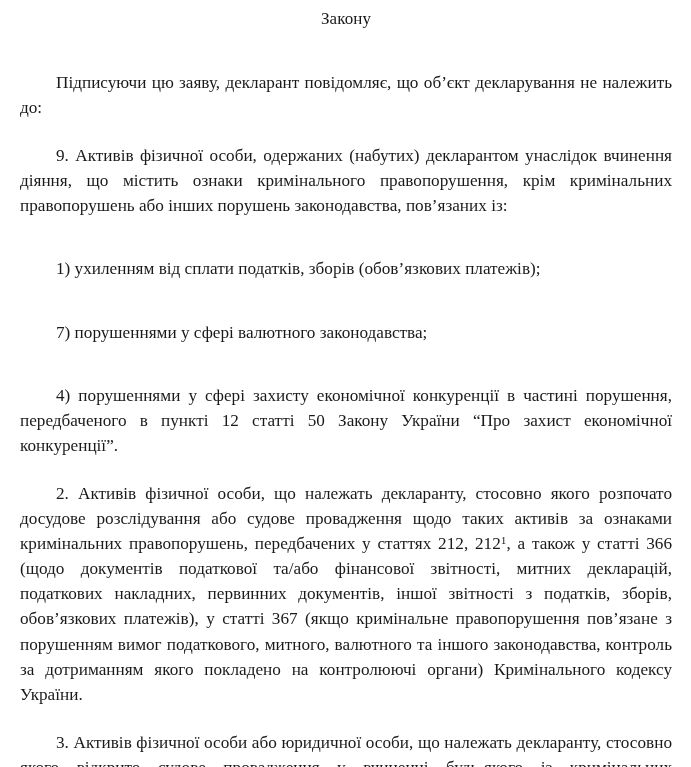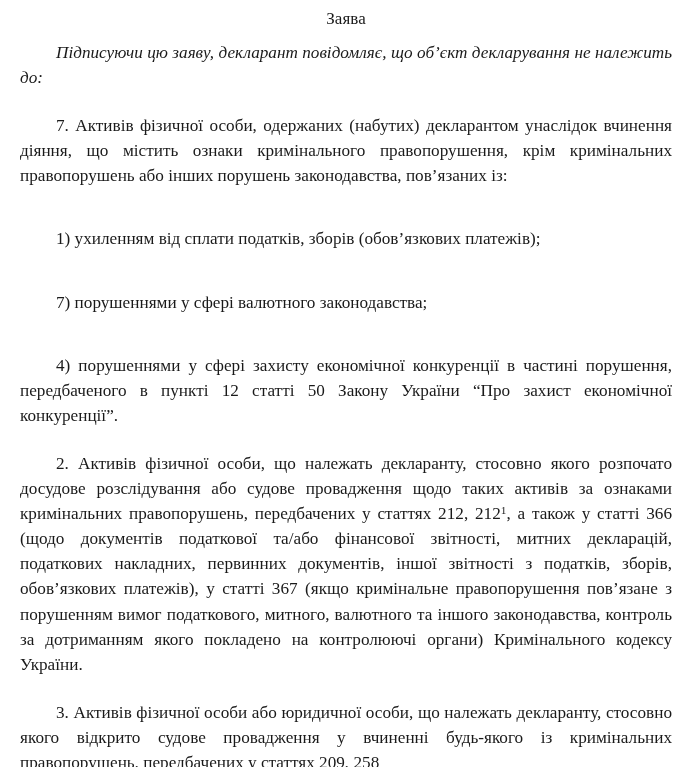--- a/index.html
+++ b/index.html
@@ -36,37 +36,37 @@
     text-justify: inter-word;
     font-size: 17.2px;
     line-height: 25.1px;
     margin: 0;
     padding: 0;
     text-indent: 36px;
     hyphens: none;
   }
   .para.gap-lg { margin-top: 23px; }
   .para.gap-md { margin-top: 38px; }
-  .para.gap-first { margin-top: 10px; font-style: italic; }
+  .para.gap-first { margin-top: 40px; }
   sup {
     font-size: 0.66em;
     line-height: 0;
     vertical-align: 0.42em;
   }
 </style>
 </head>
 <body>
 
 <div class="page">
 
-  <h1 class="doc-title">Заява</h1>
+  <h1 class="doc-title">Закону</h1>
 
   <p class="para gap-first">Підписуючи цю заяву, декларант повідомляє, що об’єкт декларування не належить до:</p>
 
-  <p class="para gap-lg">7. Активів фізичної особи, одержаних (набутих) декларантом унаслідок вчинення діяння, що містить ознаки кримінального правопорушення, крім кримінальних правопорушень або інших порушень законодавства, пов’язаних із:</p>
+  <p class="para gap-lg">9. Активів фізичної особи, одержаних (набутих) декларантом унаслідок вчинення діяння, що містить ознаки кримінального правопорушення, крім кримінальних правопорушень або інших порушень законодавства, пов’язаних із:</p>
 
   <p class="para gap-md">1) ухиленням від сплати податків, зборів (обов’язкових платежів);</p>
 
 
   <p class="para gap-md">7) порушеннями у сфері валютного законодавства;</p>
 
   <p class="para gap-md">4) порушеннями у сфері захисту економічної конкуренції в частині порушення, передбаченого в пункті 12 статті 50 Закону України “Про захист економічної конкуренції”.</p>
 
   <p class="para gap-lg"><span>2. Активів фізичної особи, що належать декларанту, стосовно якого розпочато досудове розслідування або судове провадження щодо таких активів за ознаками кримінальних правопорушень, передбачених у статтях 212, 212</span><sup>1</sup><span>, а також у статті 366 (щодо документів податкової та/або фінансової звітності, митних декларацій, податкових накладних, первинних документів, іншої звітності з податків, зборів, обов’язкових платежів), у статті 367 (якщо кримінальне правопорушення пов’язане з порушенням вимог податкового, митного, валютного та іншого законодавства, контроль за дотриманням якого покладено на контролюючі органи) Кримінального кодексу України.</span></p>
 

